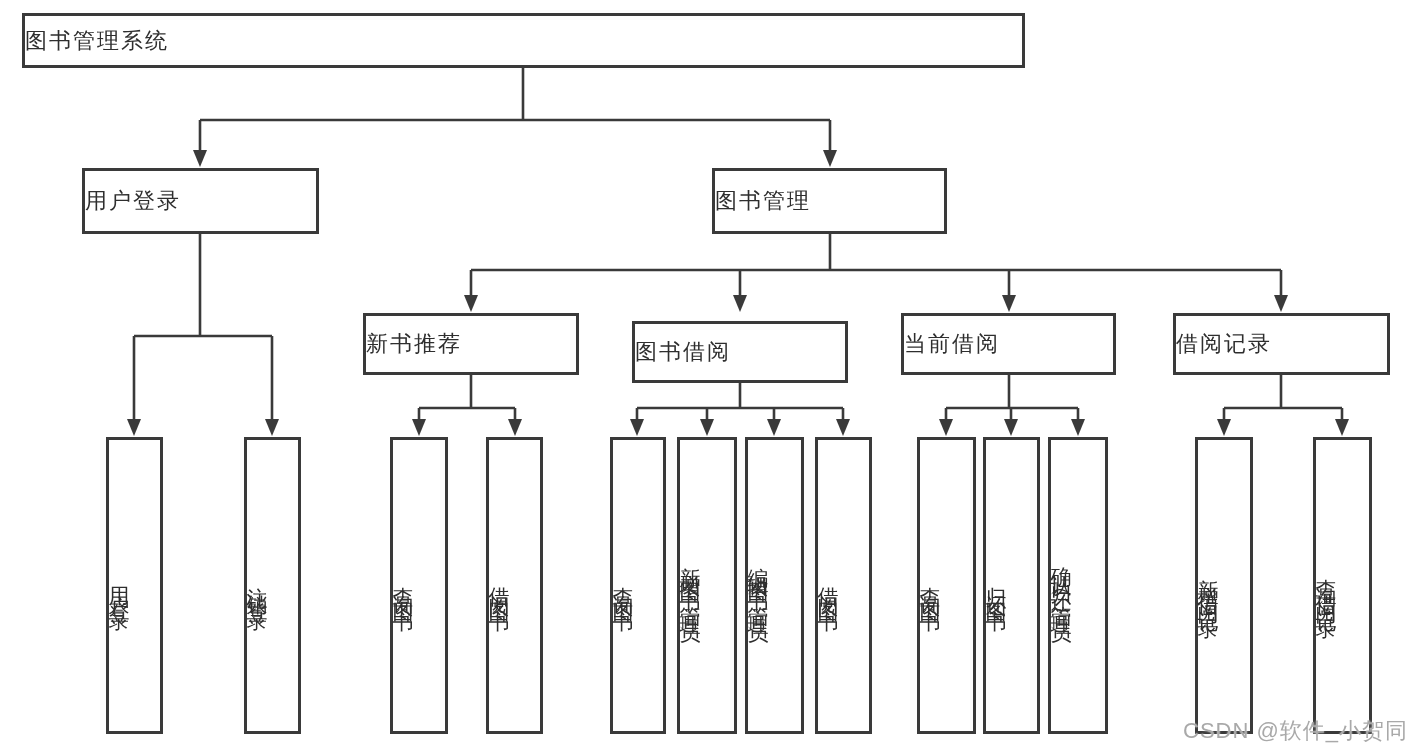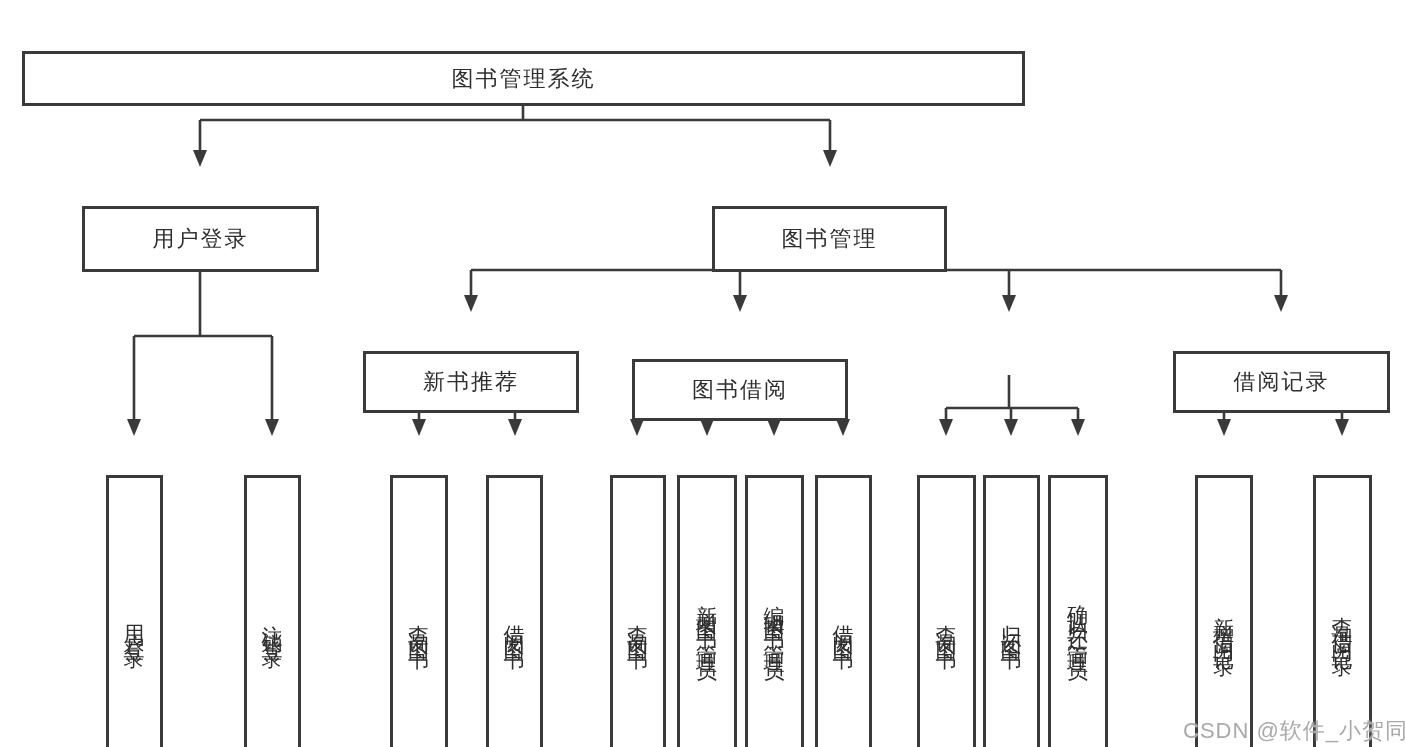--- a/index.html
+++ b/index.html
@@ -3,21 +3,21 @@
 <meta charset="utf-8">
 <style>
   html,body{margin:0;padding:0;background:#ffffff;}
   .stage{
     position:relative;width:1405px;height:747px;background:#ffffff;overflow:hidden;
     font-family:"Liberation Sans","DejaVu Sans",sans-serif;color:#2e2e2e;
   }
   .connectors{position:absolute;left:0;top:0;}
   .box{
     position:absolute;box-sizing:border-box;background:#ffffff;
-    border:3px solid #3a3a3a;display:flex;align-items:center;justify-content:center;margin-top:38px;
+    border:3px solid #3a3a3a;display:flex;align-items:center;justify-content:flex-start;
   }
   .box.h .lbl{font-size:22px;letter-spacing:2px;white-space:nowrap;}
   .box.v .lbl{
     writing-mode:vertical-rl;text-orientation:mixed;
     font-size:21px;letter-spacing:8px;line-height:1;white-space:nowrap;
   }
   .watermark{
     position:absolute;left:1183px;top:716px;font-size:22px;
     color:#a9a9a9;white-space:nowrap;letter-spacing:1px;
     text-shadow:0 0 2px #ffffff;
@@ -71,20 +71,23 @@
   <div class="box h" style="left:363px;top:313px;width:216px;height:62px">
     <span class="lbl">新书推荐</span>
   </div>
 
   <div class="box h" style="left:712px;top:168px;width:235px;height:66px">
     <span class="lbl">图书管理</span>
   </div>
   <div class="box h" style="left:632px;top:321px;width:216px;height:62px">
     <span class="lbl">图书借阅</span>
   </div>
+  <div class="box h" style="left:901px;top:313px;width:215px;height:62px">
+    <span class="lbl">当前借阅</span>
+  </div>
   <div class="box h" style="left:1173px;top:313px;width:217px;height:62px">
     <span class="lbl">借阅记录</span>
   </div>
 
   <div class="box v" style="left:106px;top:437px;width:57px;height:297px">
     <span class="lbl">用户登录</span>
   </div>
   <div class="box v" style="left:244px;top:437px;width:57px;height:297px">
     <span class="lbl">注销登录</span>
   </div>

